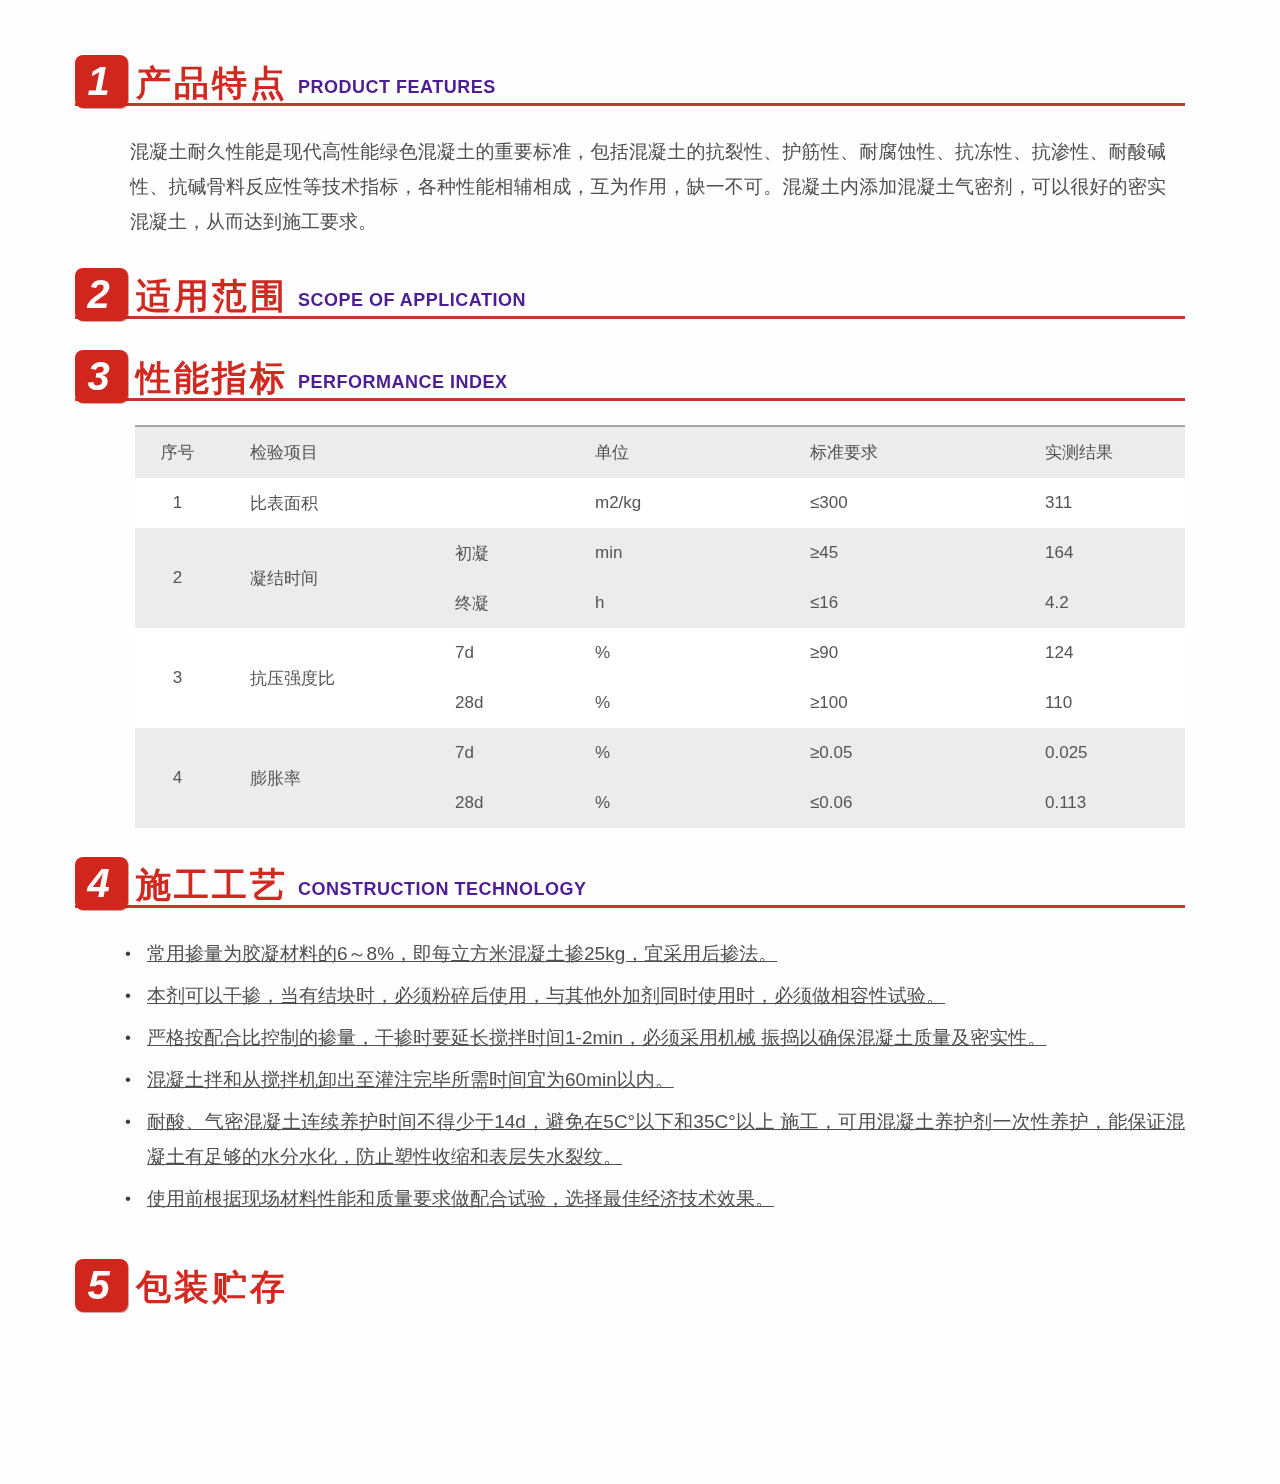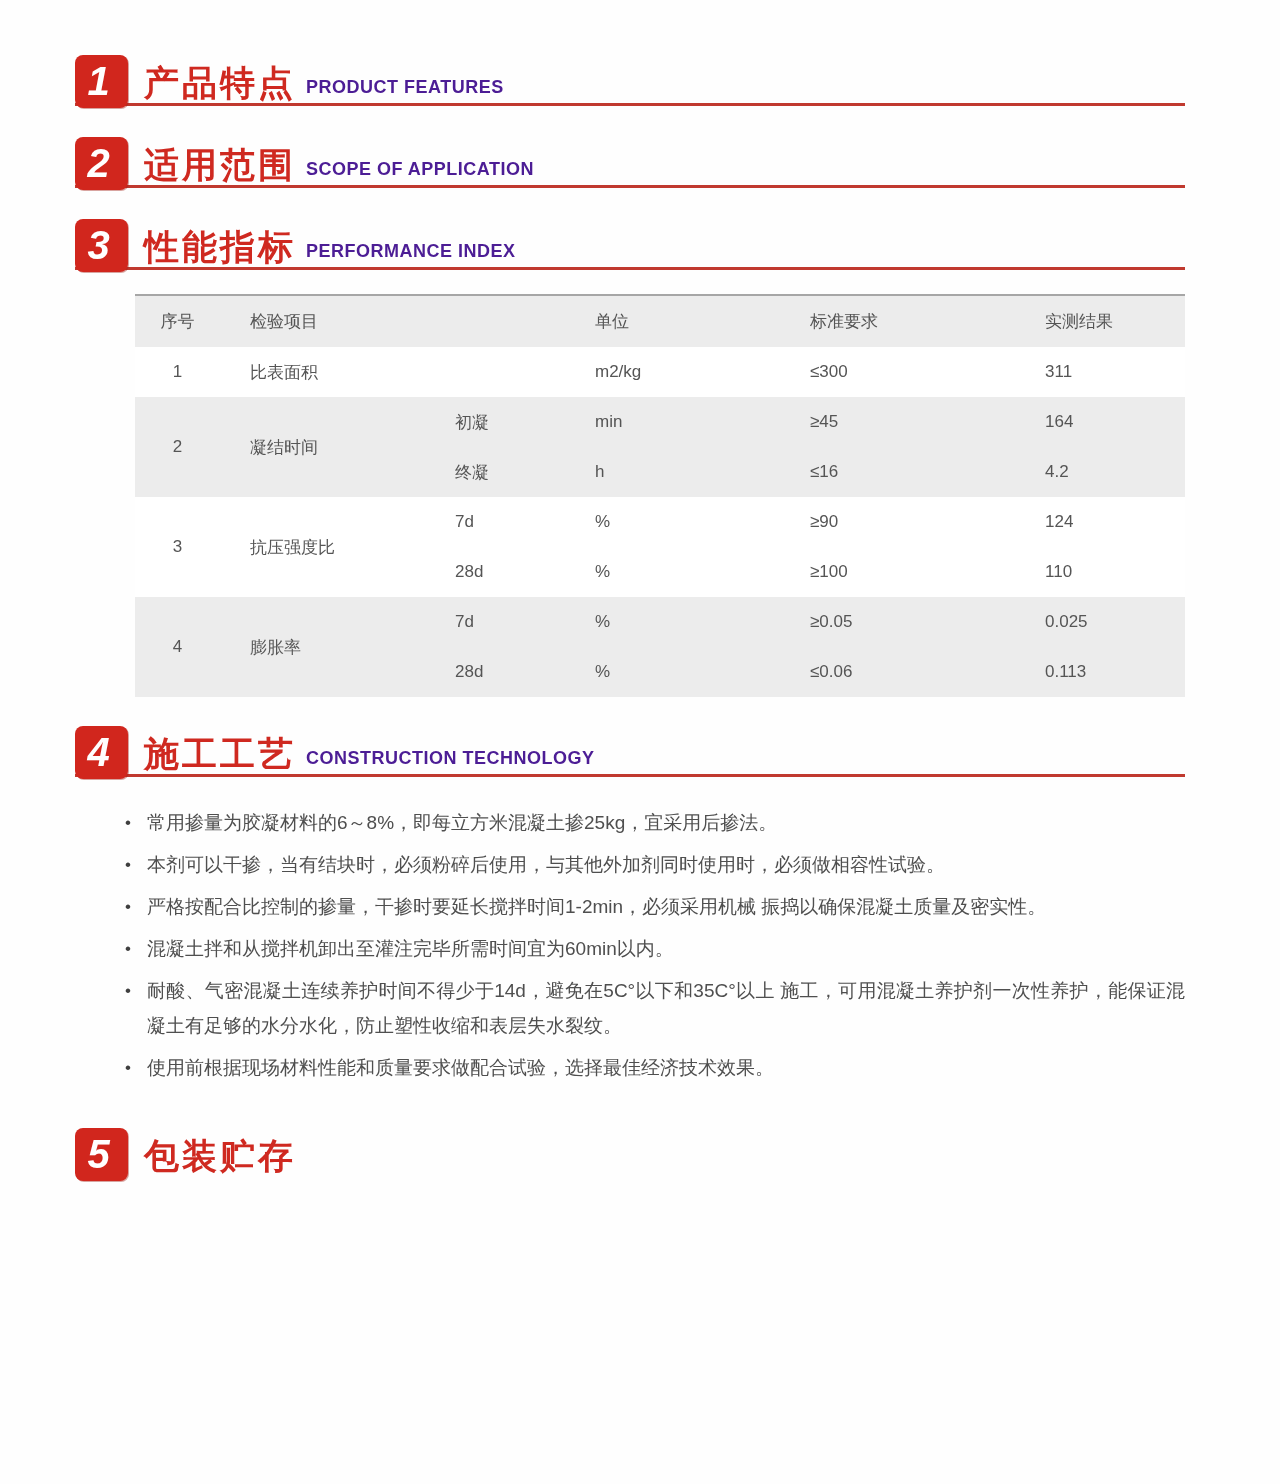--- a/index.html
+++ b/index.html
@@ -41,21 +41,21 @@
     font-size: 40px;
     font-weight: 700;
     font-style: italic;
     display: flex;
     align-items: center;
     justify-content: center;
     padding-right: 6px;
     box-shadow: 1px 1px 0 rgba(160,30,20,.4);
   }
   .title-zh {
-    margin-left: 16px;
+    margin-left: 8px;
     font-size: 35px;
     font-weight: 700;
     color: #cf2920;
     letter-spacing: 3px;
     line-height: 1;
     padding-bottom: 8px;
   }
   .title-en {
     margin-left: 10px;
     font-size: 18px;
@@ -119,34 +119,35 @@
     font-size: 19px;
     line-height: 35px;
     margin-bottom: 7px;
     color: #4f4f4f;
   }
   .bullets .dot {
     flex: 0 0 22px;
     color: #3f3f3f;
     font-size: 17px;
   }
-  .bullets .txt { flex: 1; text-align: justify; }
+  .bullets .txt { flex: 1; text-align: justify; text-decoration: underline; }
 </style>
 </head>
 <body>
 
 <div class="page">
 
   <div class="sec">
     <div class="sec-head">
       <div class="underline"></div>
       <div class="badge">1</div>
       <div class="title-zh">产品特点</div>
       <div class="title-en">PRODUCT FEATURES</div>
     </div>
+    <p class="para">混凝土耐久性能是现代高性能绿色混凝土的重要标准，包括混凝土的抗裂性、护筋性、耐腐蚀性、抗冻性、抗渗性、耐酸碱性、抗碱骨料反应性等技术指标，各种性能相辅相成，互为作用，缺一不可。混凝土内添加混凝土气密剂，可以很好的密实混凝土，从而达到施工要求。</p>
   </div>
 
   <div class="sec">
     <div class="sec-head">
       <div class="underline"></div>
       <div class="badge">2</div>
       <div class="title-zh">适用范围</div>
       <div class="title-en">SCOPE OF APPLICATION</div>
     </div>
   </div>

